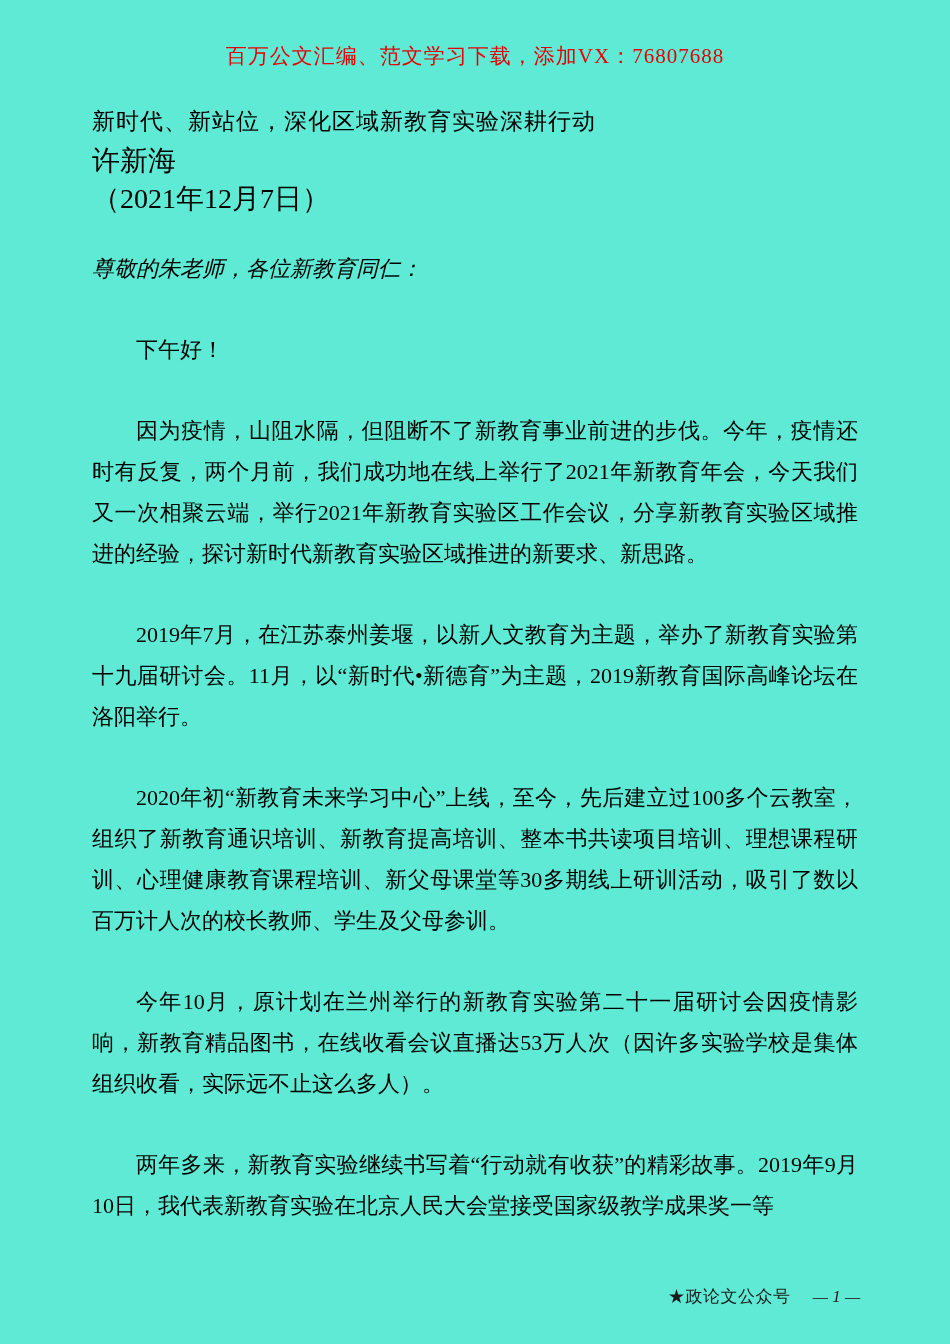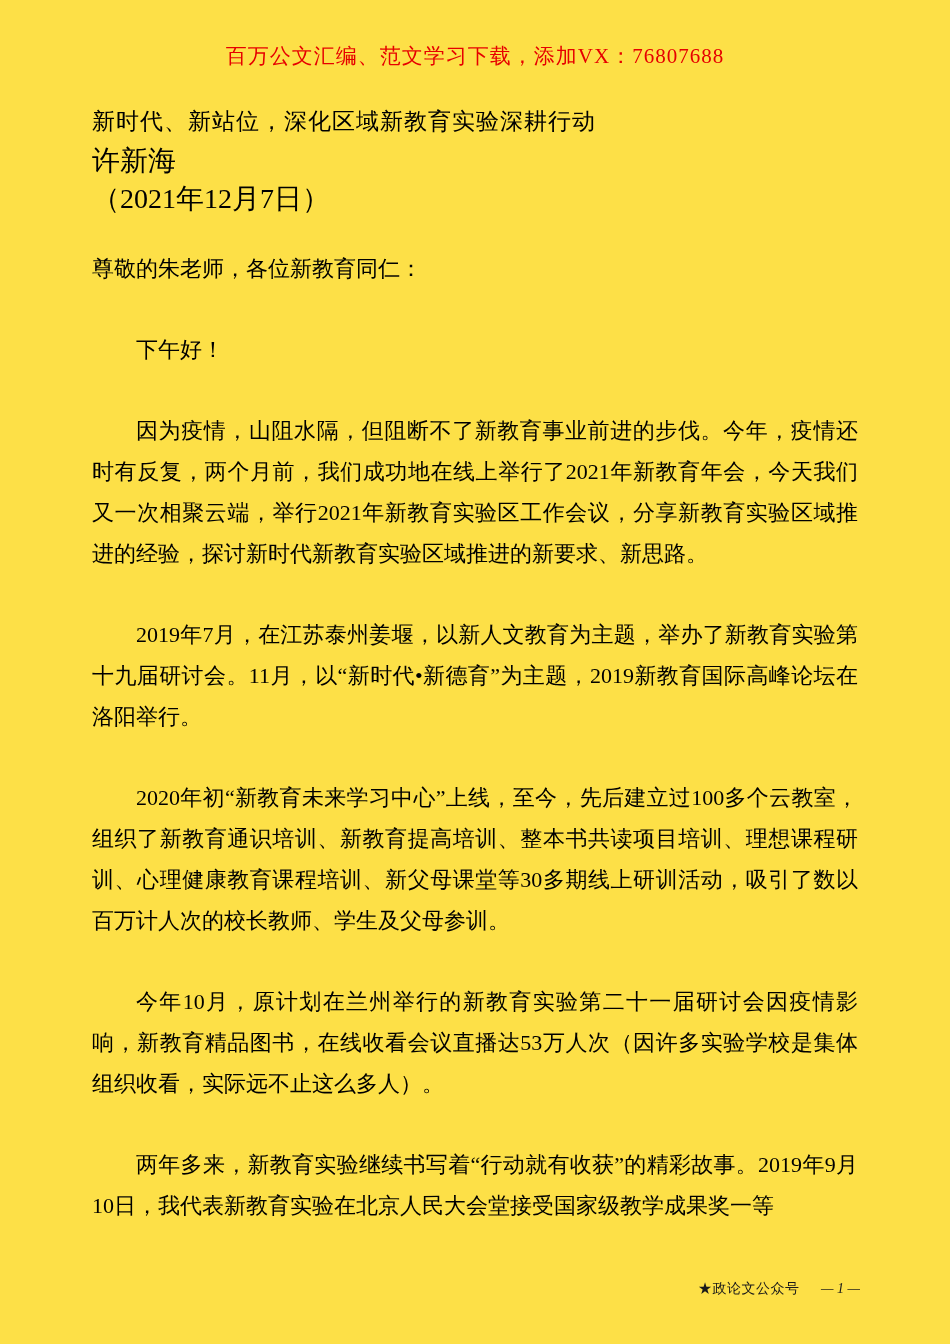--- a/index.html
+++ b/index.html
@@ -6,21 +6,21 @@
   html, body { background: #ffffff; }
   body {
     font-family: "Liberation Serif", "DejaVu Serif", serif;
     color: #000000;
   }
   .page {
     position: relative;
     width: 950px;
     height: 1344px;
     margin: 0 auto;
-    background: #fde047;
+    background: #5eead4;
     padding: 0 92px;
     overflow: hidden;
   }
   .notice {
     margin-top: 42px;
     text-align: center;
     font-size: 21px;
     line-height: 28px;
     color: #e60000;
     letter-spacing: 1px;
@@ -41,30 +41,31 @@
     font-weight: 400;
   }
   .body-block {
     margin-top: 30px;
     font-size: 22px;
     line-height: 41px;
     text-align: justify;
   }
   .salutation {
     text-indent: 0;
+    font-style: italic;
   }
   .para {
     text-indent: 2em;
     margin-top: 40px;
   }
   .footer {
     position: absolute;
     right: 90px;
-    bottom: 44px;
-    font-size: 14px;
+    bottom: 36px;
+    font-size: 17px;
     line-height: 22px;
     color: #1a1a1a;
     white-space: nowrap;
   }
   .footer .footer-label { letter-spacing: 0.5px; }
   .footer .page-num {
     margin-left: 18px;
     font-style: italic;
     font-family: "Liberation Serif", "DejaVu Serif", serif;
   }

